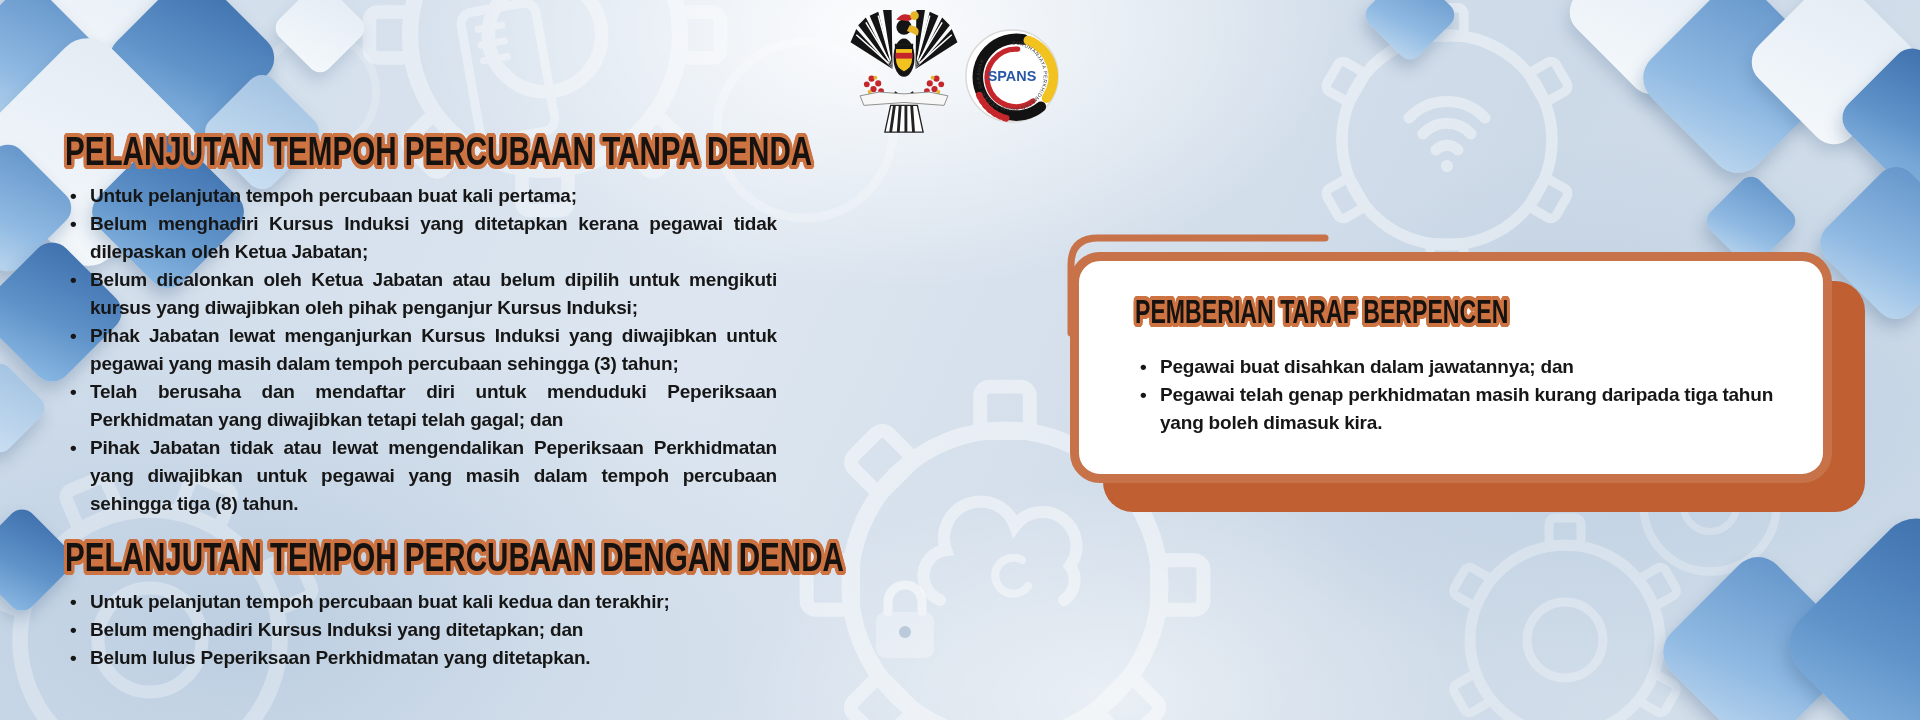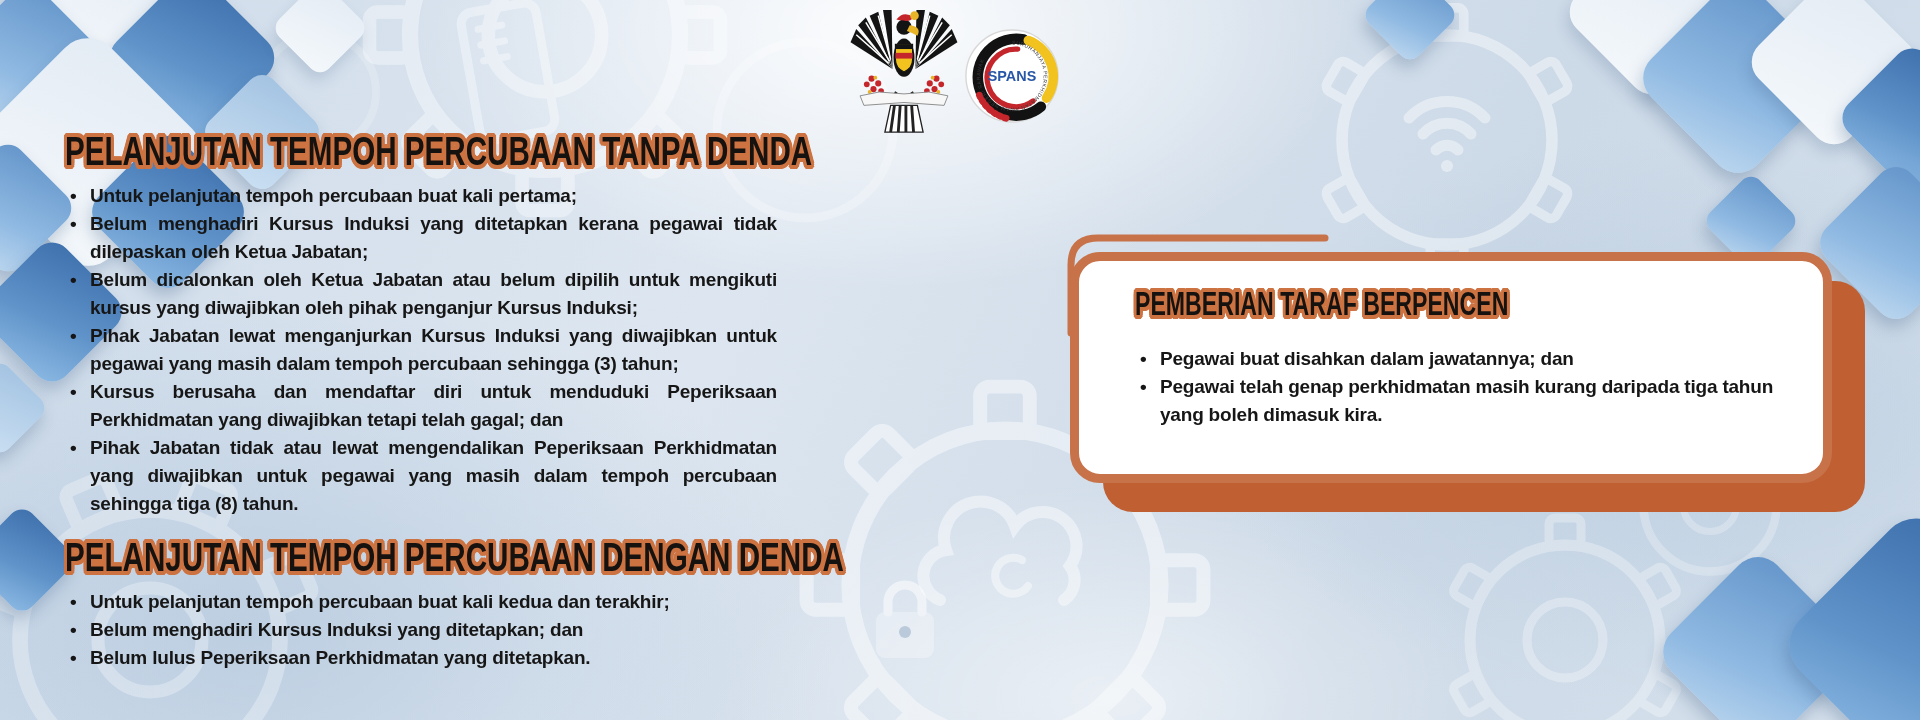--- a/index.html
+++ b/index.html
@@ -35,21 +35,21 @@
   .blist li{display:flex;color:#161616;font-weight:bold;font-size:19px;line-height:28px;letter-spacing:-0.2px;}
   .blist .dot{width:20px;flex:0 0 20px;text-align:left;padding-left:5px;}
   .blist .txt{flex:1;}
   .justify .txt{text-align:justify;text-align-last:left;}
   .head2{margin-top:16px;}
   
   .card-shadow{position:absolute;left:1103px;top:281px;width:762px;height:231px;
     border-radius:30px;background:#bf5f32;z-index:3;}
   .card{position:absolute;left:1070px;top:252px;width:744px;height:213px;
     background:#ffffff;border:9px solid #c8724a;border-radius:30px;z-index:4;}
-  .card-inner{padding:22px 38px 0 56px;}
+  .card-inner{padding:30px 38px 0 56px;}
   .card .stroke-head{font-size:34px;line-height:40px;transform:scaleX(0.68);}
   .card .blist{margin-top:22px;}
   .accent-line{position:absolute;left:1060px;top:228px;z-index:4;}
   
   .logo{position:absolute;z-index:6;}
   .crest{left:846px;top:8px;}
   .spans{left:964px;top:28px;}
 </style>
 </head>
 <body>
@@ -265,21 +265,21 @@
       <li>
           <span class="dot">•</span>
           <span class="txt">Belum dicalonkan oleh Ketua Jabatan atau belum dipilih untuk mengikuti kursus yang diwajibkan oleh pihak penganjur Kursus Induksi;</span>
         </li>
       <li>
           <span class="dot">•</span>
           <span class="txt">Pihak Jabatan lewat menganjurkan Kursus Induksi yang diwajibkan untuk pegawai yang masih dalam tempoh percubaan sehingga (3) tahun;</span>
         </li>
       <li>
           <span class="dot">•</span>
-          <span class="txt">Kursus berusaha dan mendaftar diri untuk menduduki Peperiksaan Perkhidmatan yang diwajibkan tetapi telah gagal; dan</span>
+          <span class="txt">Telah berusaha dan mendaftar diri untuk menduduki Peperiksaan Perkhidmatan yang diwajibkan tetapi telah gagal; dan</span>
         </li>
       <li>
           <span class="dot">•</span>
           <span class="txt">Pihak Jabatan tidak atau lewat mengendalikan Peperiksaan Perkhidmatan yang diwajibkan untuk pegawai yang masih dalam tempoh percubaan sehingga tiga (8) tahun.</span>
         </li>
     </ul>
     <h1 class="stroke-head head2">PELANJUTAN TEMPOH PERCUBAAN DENGAN DENDA</h1>
     <ul class="blist">
       <li>
           <span class="dot">•</span>

